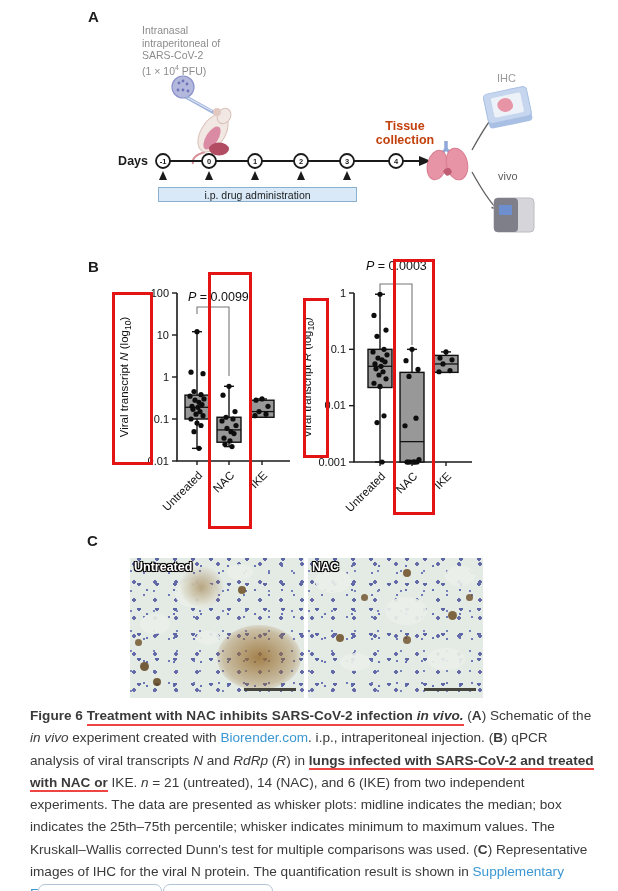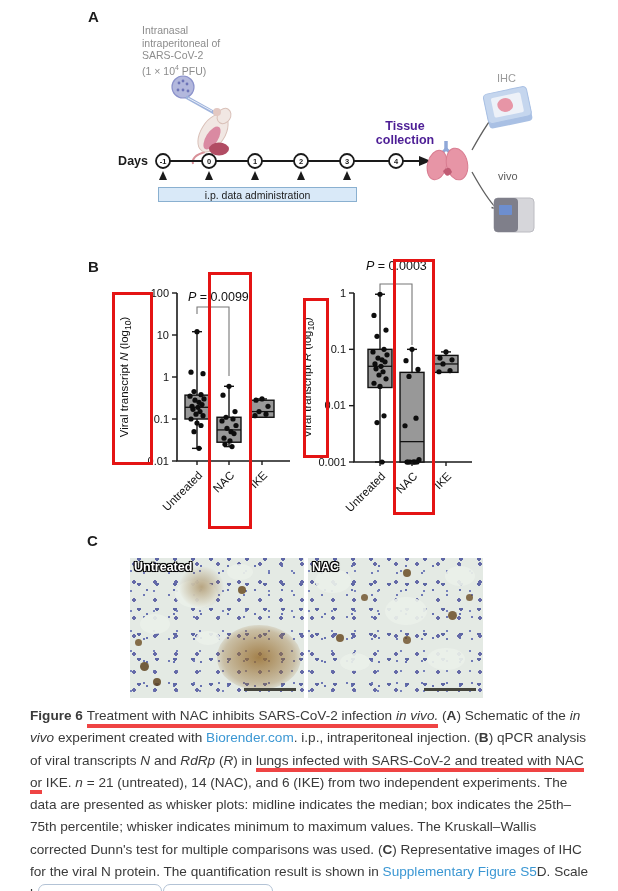--- a/index.html
+++ b/index.html
@@ -9,21 +9,21 @@
   svg{font-family:"Liberation Sans",sans-serif;}
   
   #deco-svg{position:absolute;left:0;top:0;z-index:1;pointer-events:none;}
   .intranasal{position:absolute;left:142px;top:24px;width:118px;text-align:left;
               font-size:10.5px;line-height:12.5px;color:#8c8c8c;}
   .intranasal sup{font-size:7px;}
   .ip-box{position:absolute;left:158px;top:187px;width:197px;height:13px;background:#d9e9f8;
           border:1px solid #8ab0d0;display:flex;align-items:center;justify-content:center;
           font-size:10.5px;color:#1c1c1c;}
   .tissue-collection{position:absolute;left:368px;top:119px;width:74px;text-align:center;
-          font-size:12.5px;font-weight:600;color:#4c1d95;line-height:14px;}
+          font-size:12.5px;font-weight:600;color:#c2410c;line-height:14px;}
   .side-label{position:absolute;font-size:11px;}
   
   #chart-svg{position:absolute;left:0;top:0;z-index:2;pointer-events:none;}
   .red-rect{position:absolute;border:3px solid #e41414;z-index:6;background:transparent;}
   
   .tissue{position:absolute;top:558px;height:140px;background:#e4eae4;overflow:hidden;z-index:1;}
   .tissue .dots{position:absolute;inset:0;opacity:.85;background-image:
     radial-gradient(circle 2px   at 4px 6px,  #50549e 80%, transparent 82%),
     radial-gradient(circle 1.7px at 14px 15px,#5b66ad 80%, transparent 82%),
     radial-gradient(circle 2.1px at 9px 1px,  #47519b 80%, transparent 82%),
@@ -34,21 +34,21 @@
   .stain{position:absolute;border-radius:50%;}
   .tissue-label{position:absolute;left:4px;top:2px;font-size:12.5px;font-weight:600;color:#fff;
     text-shadow:1px 1px 0 #000,-1px 1px 0 #000,1px -1px 0 #000,-1px -1px 0 #000,0 0 2px #000;z-index:4;}
   .scalebar{position:absolute;height:2.5px;background:#45453d;z-index:4;}
   
   .caption{position:absolute;left:30px;top:705px;width:564px;font-size:13.6px;line-height:22.3px;
            color:#3a3a3a;z-index:3;}
   .seg-b{font-weight:700;}
   .seg-i{font-style:italic;text-align:center;}
   .seg-link{color:#3b97d3;margin-top:38px;}
-  .seg-red{border-bottom:4px solid #ef4444;padding-bottom:.5px;}
+  .seg-red{border-bottom:2px solid #ef4444;padding-bottom:.5px;font-weight:bold;}
   
   .partial-btn{position:absolute;top:884px;height:20px;border:1.5px solid #b3c3d6;
                border-radius:7px;background:#fff;z-index:3;}
 </style>
 </head>
 <body>
 
 <div class="page">
 
   <div class="panel-label" style="left:88px;top:8px;">A</div>
@@ -148,21 +148,21 @@
     </g>
 
     <g>
       <rect x="494" y="198" width="40" height="34" rx="4" fill="#d6d6da" stroke="#bcbcc2"></rect>
       <rect x="494" y="198" width="24" height="34" rx="4" fill="#7f7f8a"></rect>
       <rect x="499" y="205" width="13" height="10" rx="1" fill="#6d8ecf"></rect>
     </g>
   </svg>
 
   <div class="ip-box">
-    <span>i.p. data administration</span>
+    <span>i.p. drug administration</span>
   </div>
   <div class="tissue-collection">Tissue collection</div>
   <div class="side-label" style="left:497px;top:72px;color:#9a9a9a;">IHC</div>
   <div class="side-label" style="left:498px;top:170px;color:#5a5a5a;">vivo</div>
 
   <div class="panel-label" style="left:88px;top:258px;">B</div>
   <svg id="chart-svg" width="618" height="891" viewBox="0 0 618 891">
       <g>
         <path d="M177 293 V461 H290" stroke="#1a1a1a" stroke-width="1.6" fill="none"></path>
         <line x1="172" y1="293" x2="177" y2="293" stroke="#1a1a1a" stroke-width="1.4"></line>

